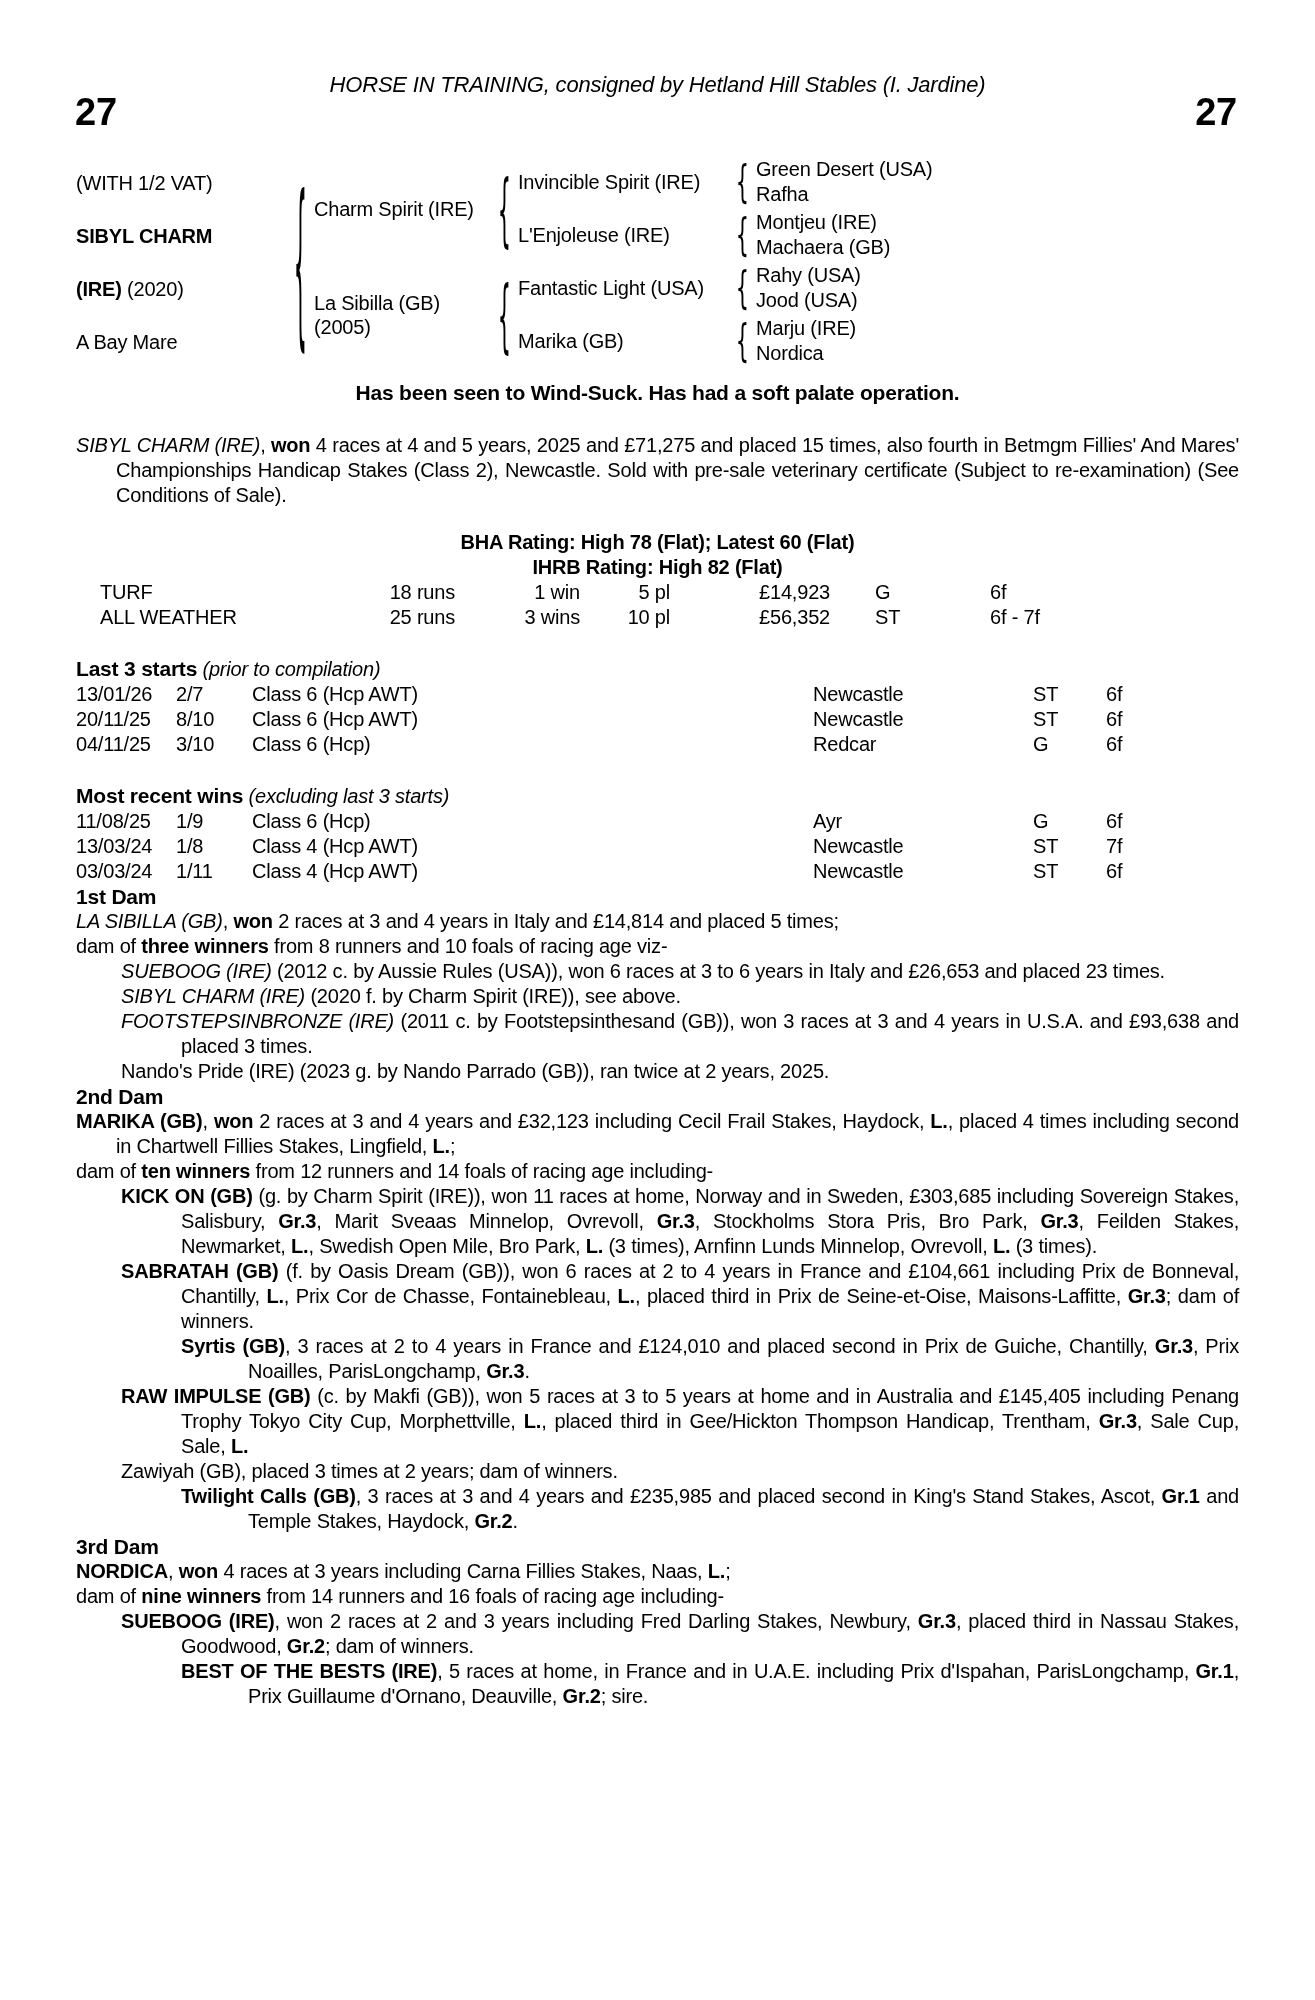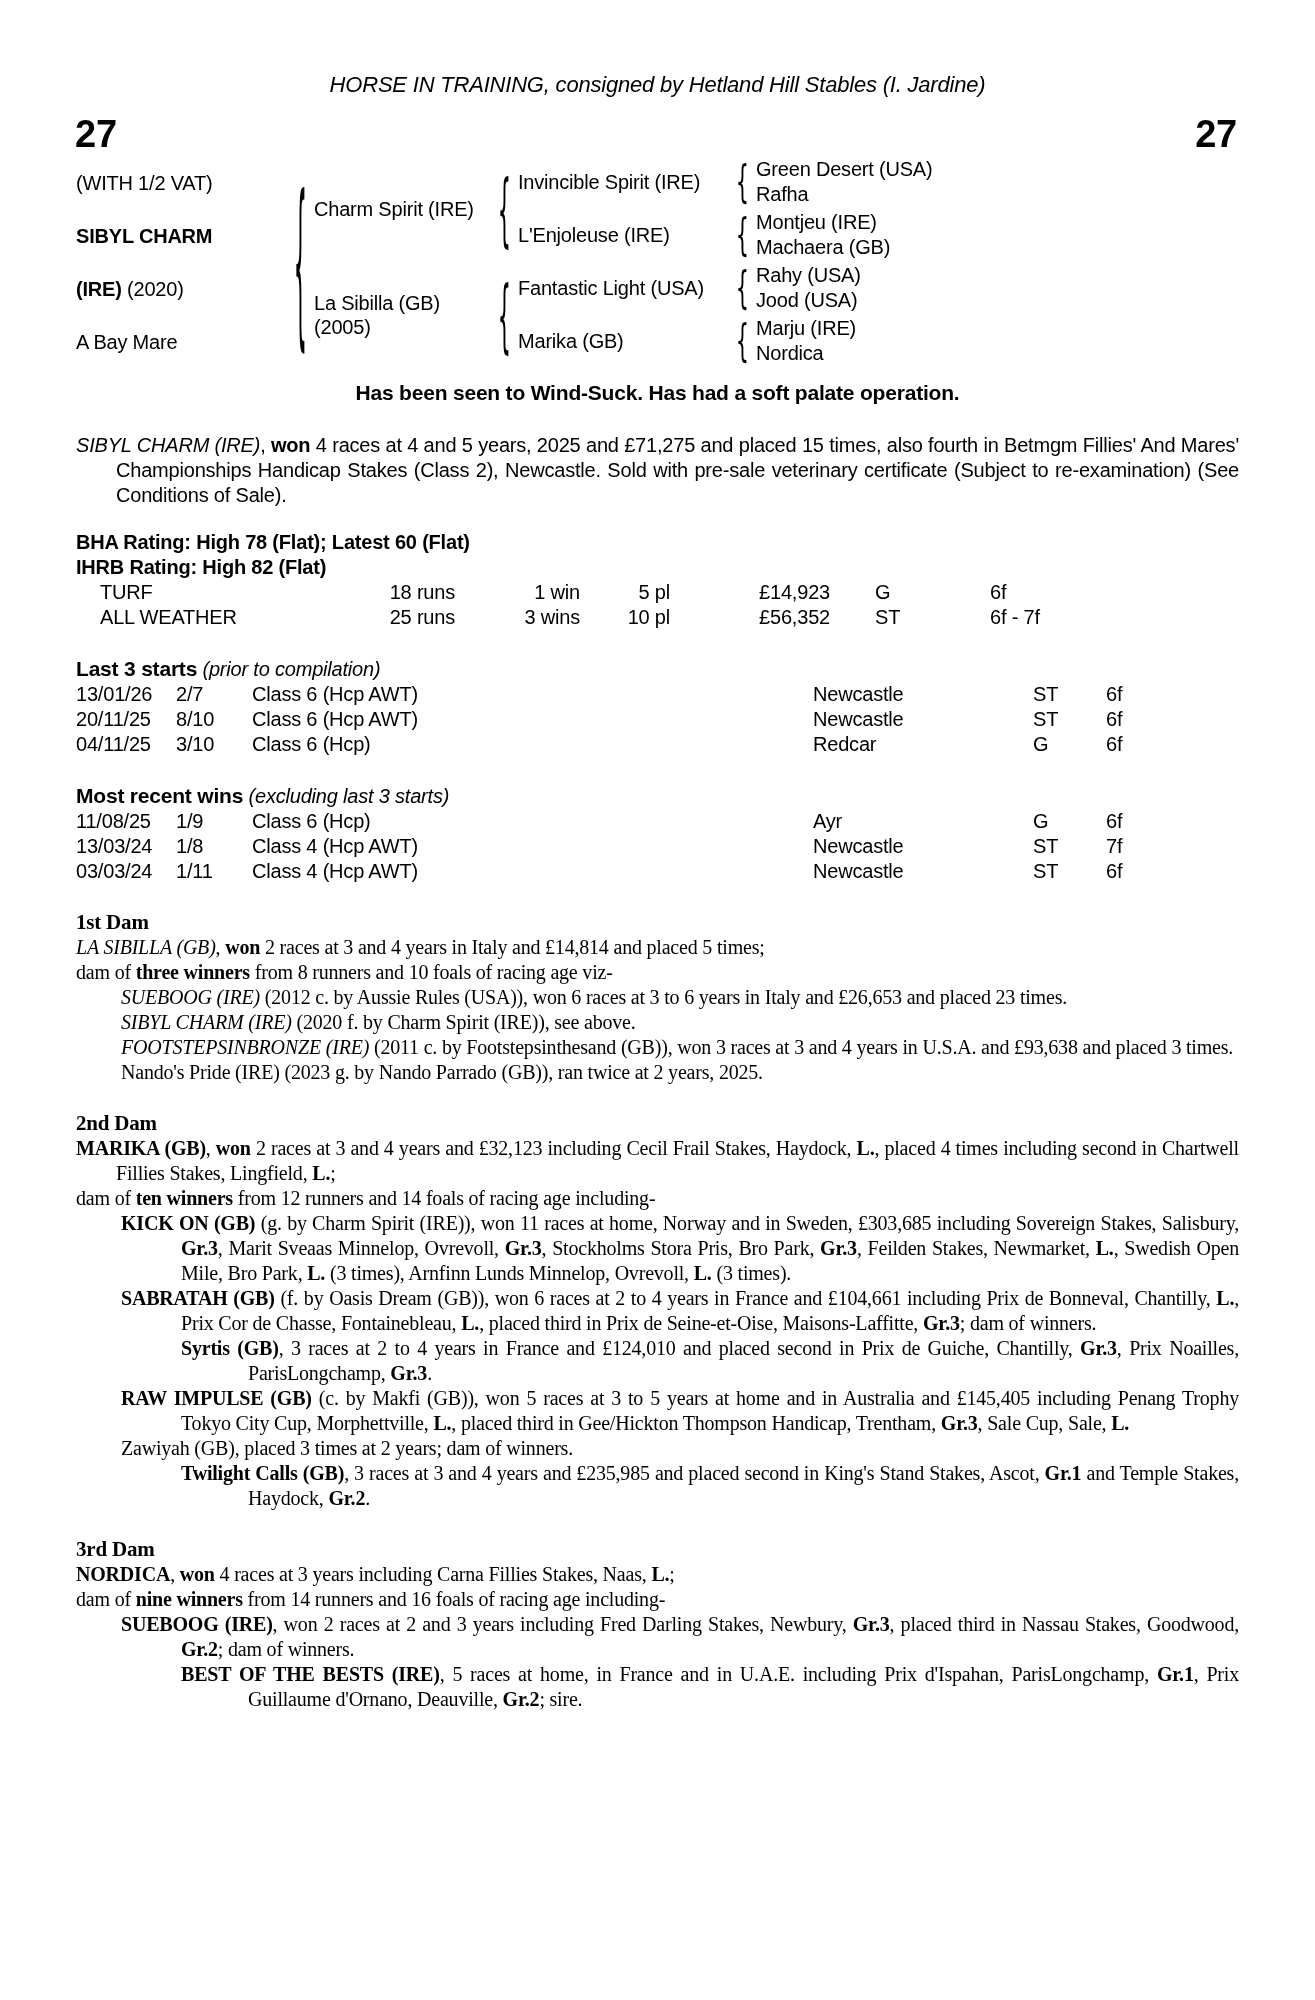--- a/index.html
+++ b/index.html
@@ -7,21 +7,21 @@
     width:1315px;height:2000px;position:relative;color:#000;
     font-family:"Liberation Sans","DejaVu Sans",sans-serif;
     font-size:20px;line-height:25px;letter-spacing:-0.2px;
     -webkit-font-smoothing:antialiased;
   }
   .page{padding:0 76px;position:relative;}
   .b{font-weight:bold;}
   .i{font-style:italic;}
 
   .title{margin:0;padding-top:72px;text-align:center;font-style:italic;font-size:22px;line-height:26px;font-weight:normal;}
-  .lot{position:absolute;top:114px;font-size:38px;font-weight:bold;line-height:40px;}
+  .lot{position:absolute;top:92px;font-size:38px;font-weight:bold;line-height:40px;}
   .lot-left{left:75px;}
   .lot-right{right:78px;}
 
   
   .pedigree{display:flex;margin-top:58px;align-items:stretch;}
   .subject{flex:0 0 210px;display:flex;flex-direction:column;justify-content:center;line-height:26px;gap:27px;}
   .brace{flex:0 0 28px;display:flex;align-items:center;justify-content:center;overflow:visible;}
   .brace > span{display:inline-block;font-family:"DejaVu Sans",sans-serif;font-size:26px;font-weight:normal;line-height:1;transform-origin:center;}
   .brace-l > span{transform:scaleY(6.9) scaleX(0.8);}
   .brace-m > span{transform:scaleY(3.1) scaleX(0.8);}
@@ -36,36 +36,36 @@
 
   .notice{margin-top:12px;text-align:center;font-weight:bold;font-size:21px;}
 
   .para{margin:0;text-align:justify;}
   .hang0{padding-left:40px;text-indent:-40px;}       
   .hang1{margin-left:105px;text-indent:-60px;padding-right:0;} 
   .hang2{margin-left:172px;text-indent:-67px;}       
   .p-main{margin-top:28px;}
 
   .ratings{margin-top:22px;}
-  .ratings div{font-weight:bold;}
+  .ratings div{font-weight:bold;text-align:center;}
 
   .stats{margin-top:0;}
   .stats-row{display:grid;grid-template-columns:210px 145px 125px 90px 160px 135px 1fr;margin-left:24px;}
   .stats-row .num{text-align:right;}
   .stats-row .going{padding-left:45px;}
   .stats-row .dist{padding-left:25px;}
 
   .race-block{margin-top:26px;}
   .race-heading .note{font-style:italic;font-weight:normal;}
   .race-heading .rtitle{font-weight:bold;font-size:21px;}
   .race-row{display:grid;grid-template-columns:100px 60px 577px 220px 73px 1fr;}
   .race-row .pos{text-align:left;}
   .race-row .cls{padding-left:16px;}
 
-  .dam-section{margin-top:26px;font-family:Liberation Serif, serif;}
+  .dam-section{}
   .dam-heading{font-weight:bold;font-size:21px;}
 </style>
 </head>
 <body>
 
 <div class="page">
 
   <h1 class="title">HORSE IN TRAINING, consigned by Hetland Hill Stables (I. Jardine)</h1>
   <div class="lot lot-left">27</div>
   <div class="lot lot-right">27</div>

